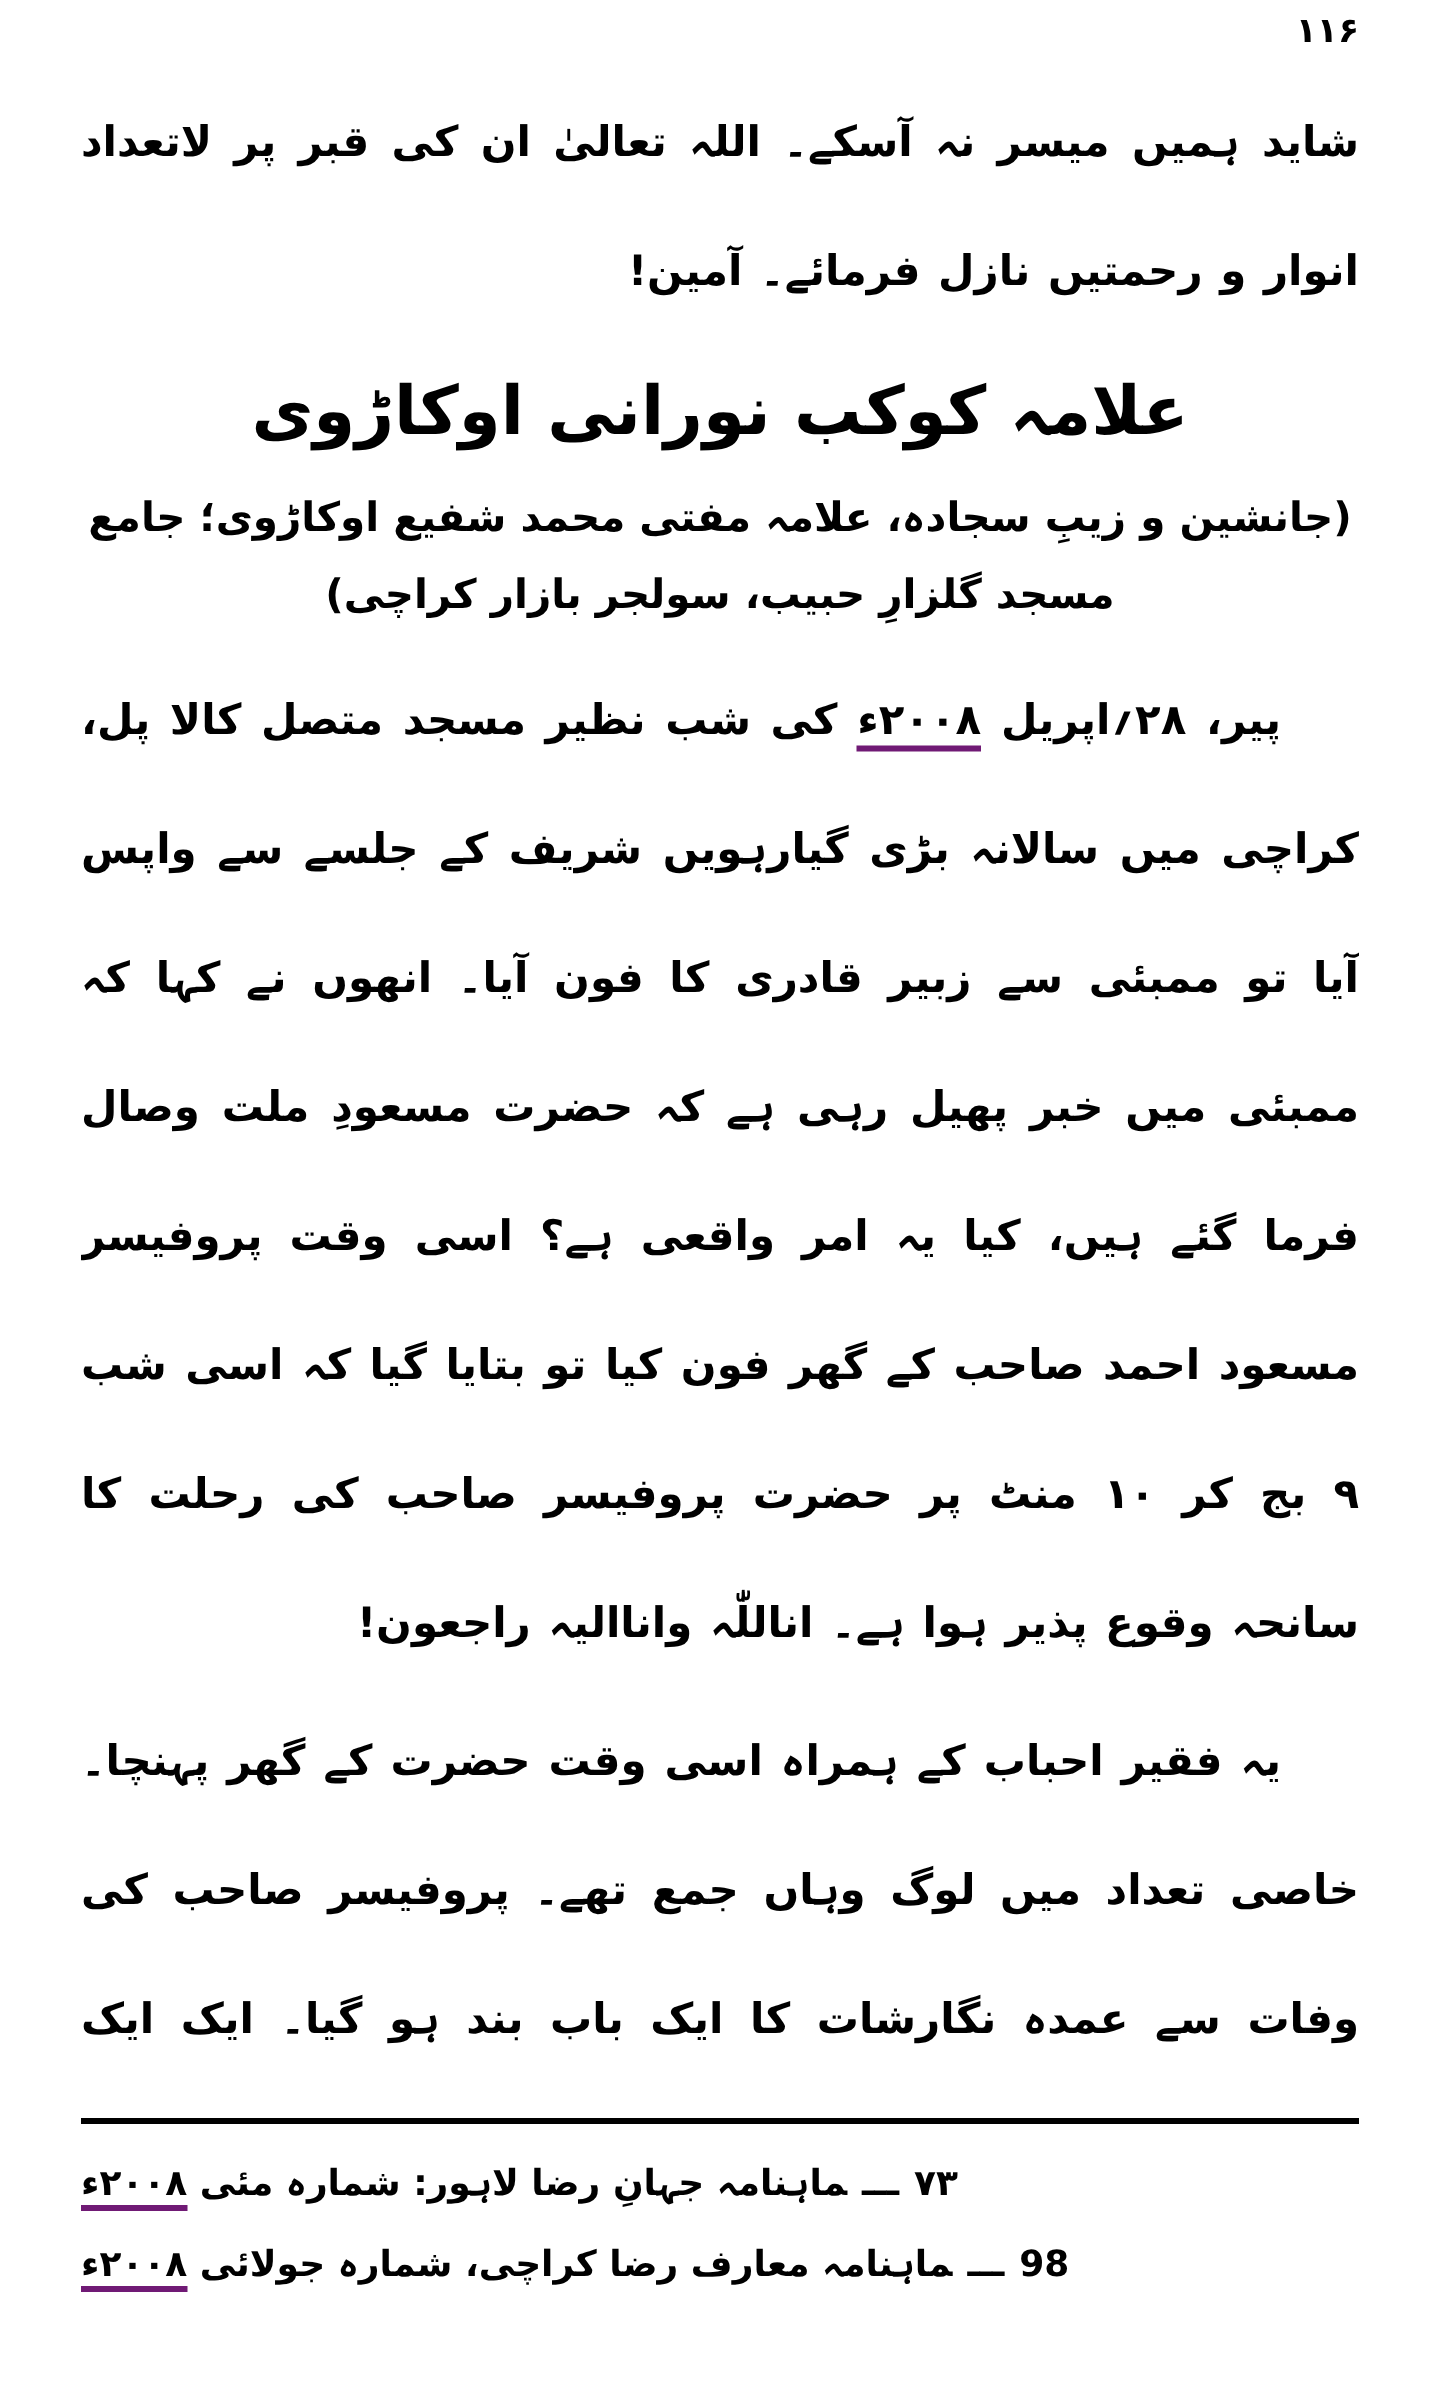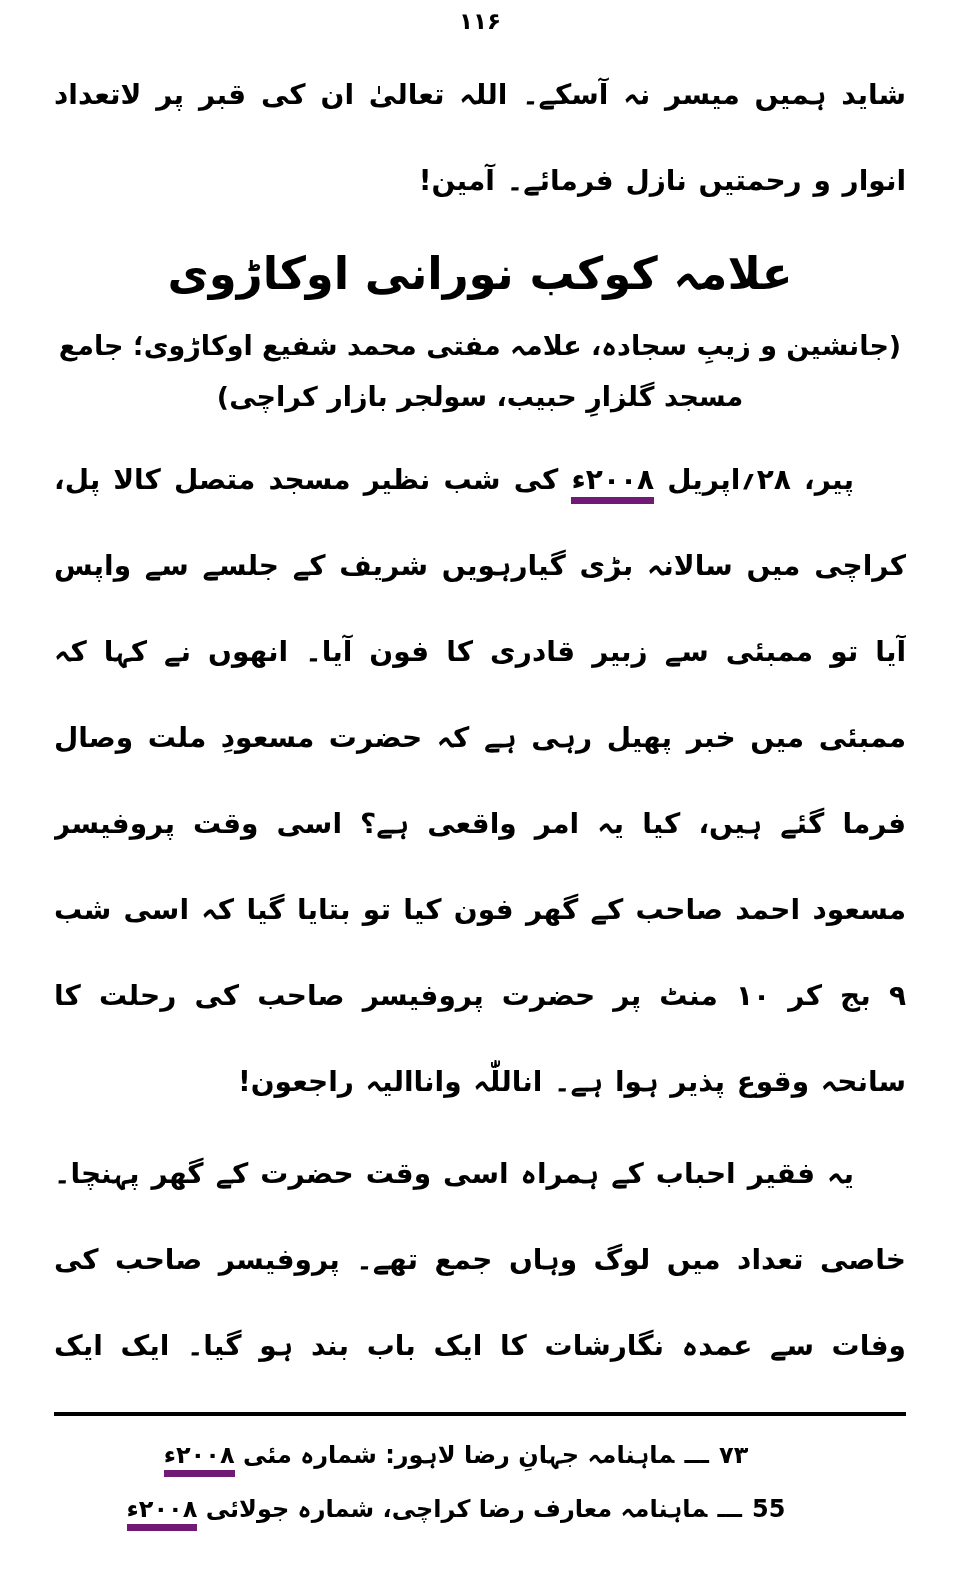--- a/index.html
+++ b/index.html
@@ -12,21 +12,21 @@
     position: relative;
   }
   .page {
     position: absolute;
     inset: 0;
     padding: 8px 54px 0 54px;
     box-sizing: border-box;
     direction: rtl;
   }
   .page-number {
-    text-align: center;
+    text-align: right;
     font-size: 23px;
     font-weight: bold;
     letter-spacing: 2px;
     height: 34px;
   }
   .content {
     height: 1365px;
     overflow: hidden;
   }
   .para {
@@ -60,30 +60,30 @@
     position: absolute;
     left: 54px; right: 54px;
     top: 1412px;
   }
   .rule {
     border: none;
     border-top: 4px solid #000000;
     margin: 0 0 12px 0;
   }
   .footnote {
-    text-align: center;
+    text-align: left;
     font-size: 24px;
     font-weight: bold;
     line-height: 54px;
     padding-right: 48px;
     white-space: nowrap;
   }
   .footnote .fn-sep { padding: 0 10px; }
   .year {
-    border-bottom: 7px solid #701a75;
+    border-bottom: 4px solid #701a75;
     padding-bottom: 1px;
     font-weight: bold;
   }
 </style>
 </head>
 <body>
 
 <div class="page">
 
   <div class="page-number">۱۱۶</div>
@@ -106,18 +106,18 @@
 
   <div class="footer">
 
     <hr class="rule">
 
     <div class="footnote">
       <span class="fn-num">۷۳</span><span class="fn-sep">ـــ</span><span class="fn-src">ماہنامہ جہانِ رضا لاہور: شمارہ مئی <span class="year">۲۰۰۸ء</span></span>
     </div>
 
     <div class="footnote">
-      <span class="fn-num">55</span><span class="fn-sep">ـــ</span><span class="fn-src">ماہنامہ معارف رضا کراچی، شمارہ جولائی <span class="year">۲۰۰۸ء</span></span>
+      <span class="fn-num">98</span><span class="fn-sep">ـــ</span><span class="fn-src">ماہنامہ معارف رضا کراچی، شمارہ جولائی <span class="year">۲۰۰۸ء</span></span>
     </div>
 
   </div>
 
 </div>
 
 </body></html>

